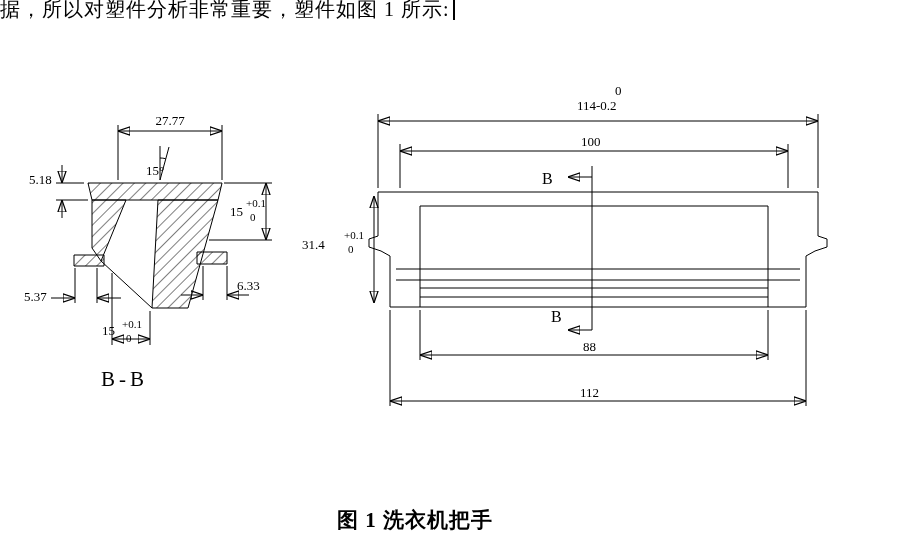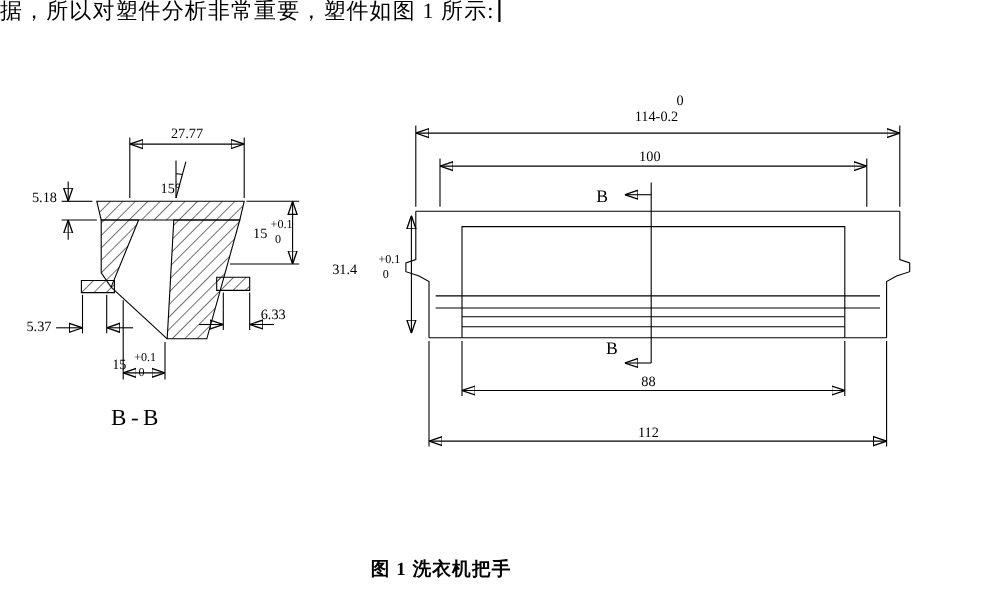--- a/index.html
+++ b/index.html
@@ -2,21 +2,21 @@
 <html><head>
 <meta charset="utf-8">
 <style>
   html,body{margin:0;padding:0;background:#ffffff;}
   body{width:909px;height:545px;position:relative;overflow:hidden;
        font-family:"Liberation Serif", serif;color:#000;}
   .doc-line{position:absolute;left:0;top:-4px;margin:0;font-size:20px;
             letter-spacing:1px;white-space:nowrap;}
   .caret{display:inline-block;width:2px;height:22px;background:#000;
          vertical-align:-4px;margin-left:3px;}
-  .caption{position:absolute;left:337px;top:506px;font-size:17px;
+  .caption{position:absolute;left:337px;top:506px;font-size:21px;
            font-weight:bold;letter-spacing:1px;}
   svg{position:absolute;left:0;top:0;}
   svg text{font-family:"Liberation Serif", serif;fill:#000;}
   .dimtxt{font-size:13px;}
   .toltxt{font-size:11px;}
   .seclbl{font-size:16px;}
   .bb{font-size:21px;letter-spacing:4px;}
   line,path,polyline,polygon{stroke:#000;stroke-width:1;fill:none;}
   .hatched{fill:url(#hatch);stroke:#000;stroke-width:1;}
 </style>

